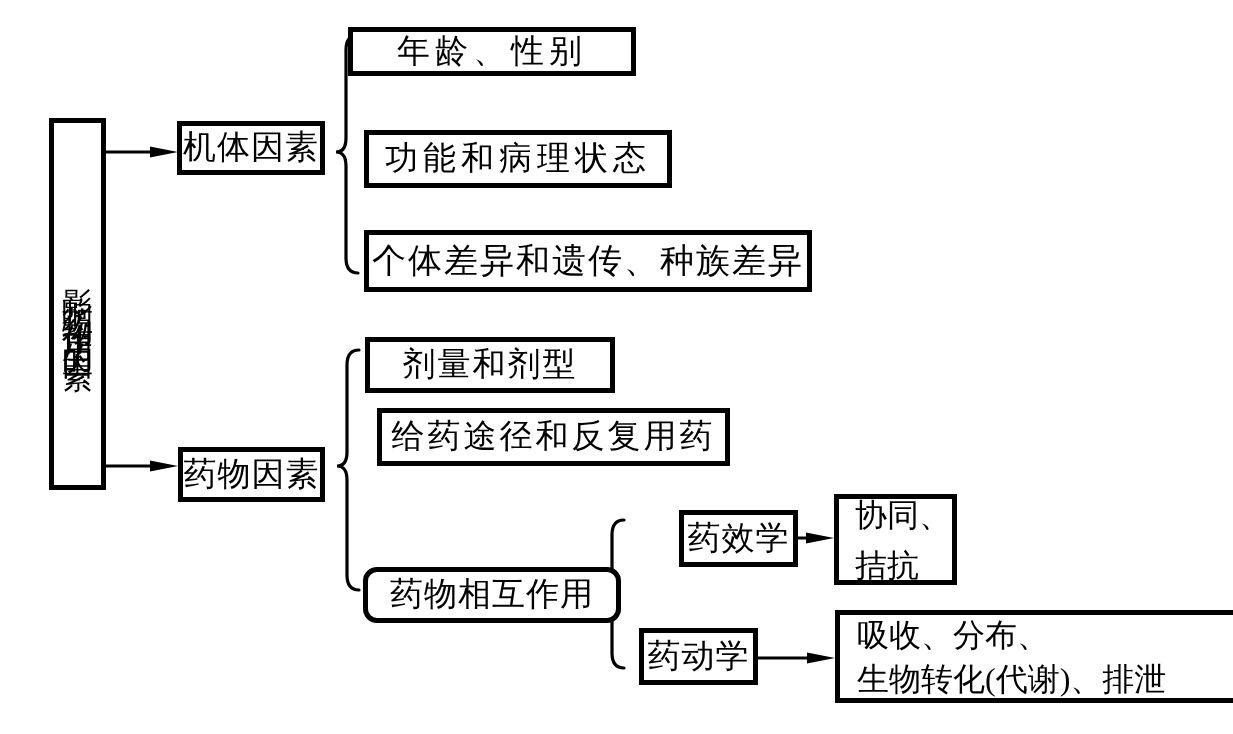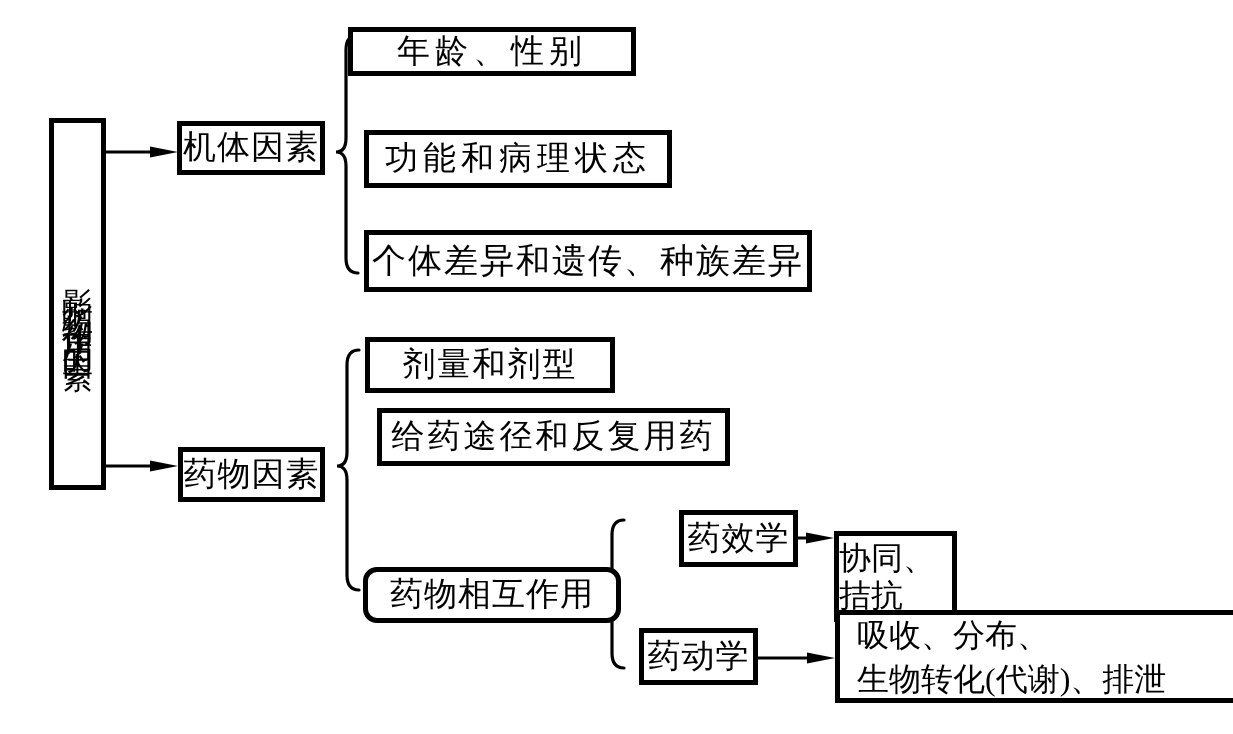--- a/index.html
+++ b/index.html
@@ -43,21 +43,21 @@
   .sp1 { letter-spacing: 1px; }
   .sp2 { letter-spacing: 2px; }
   .sp3 { letter-spacing: 3px; }
   .sp5 { letter-spacing: 5px; }
   .two-line {
     white-space: pre-line;
     justify-content: flex-start;
     text-align: left;
     font-size: 32px;
   }
-  .lh42 { line-height: 37px; padding-left: 0; margin-top: 37px; }
+  .lh42 { line-height: 50px; padding-left: 16px; }
   .lh44 { line-height: 44px; padding-left: 17px; }
 </style>
 </head>
 <body>
 
 <div id="canvas">
 
   <svg id="connectors" viewBox="0 0 1233 734" xmlns="http://www.w3.org/2000/svg">
 
     <g>

